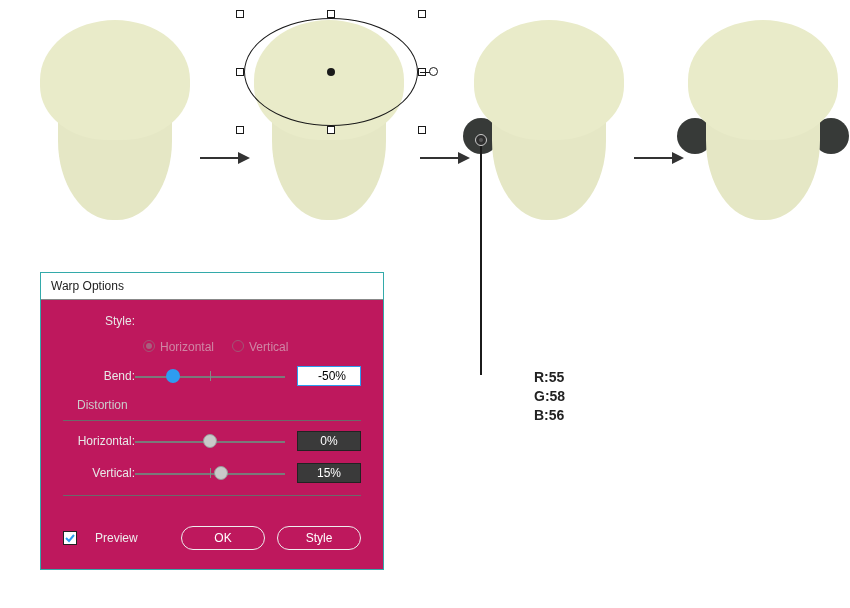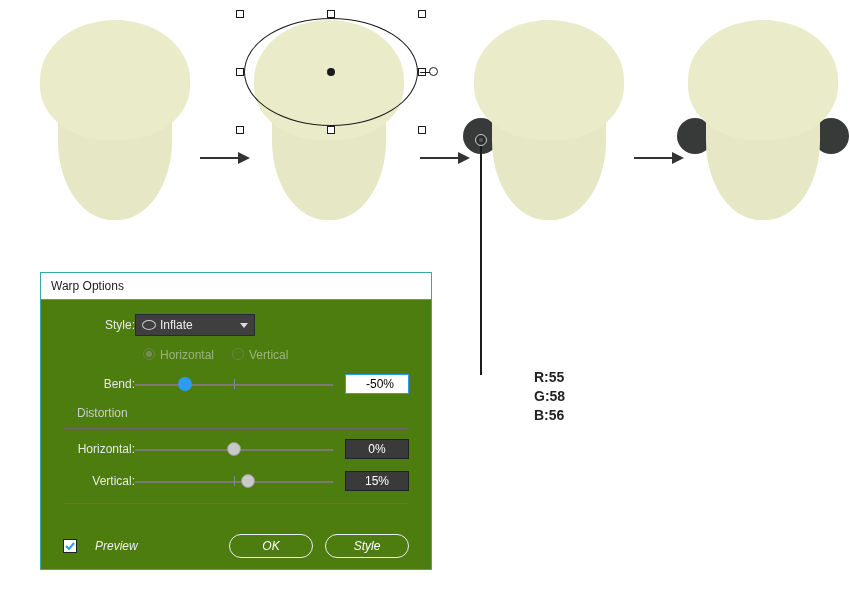--- a/index.html
+++ b/index.html
@@ -24,40 +24,40 @@
   .bbox { position: absolute; top: -6px; left: -14px; width: 182px; height: 116px; }
   .bbox .ellipse { position:absolute; inset:4px; border:1px solid #1a1a1a; border-radius:50%; }
   .bbox .handle { position:absolute; width:8px; height:8px; background:#fff; border:1px solid #1a1a1a; }
   .bbox .center { position:absolute; width:8px; height:8px; background:#1a1a1a; border-radius:50%; top:50%; left:50%; margin:-4px 0 0 -4px; }
   .bbox .rot { position:absolute; width:9px; height:9px; border:1px solid #1a1a1a; border-radius:50%; background:none; top:50%; margin-top:-5px; right:-16px; }
   .bbox .rot-line { position:absolute; top:50%; right:-8px; width:10px; height:1px; background:#1a1a1a; }
 
   .ear { position:absolute; width:36px; height:36px; background:#373a38; border-radius:50%; }
 
   
-  .dialog { position: absolute; left: 40px; top: 272px; width: 392px; height: 298px; background: #4d7c0f; border: 1px solid #3aa; }
+  .dialog { position: absolute; left: 40px; top: 272px; width: 344px; height: 298px; background: #be185d; border: 1px solid #3aa; }
   .dialog-title { background: #fff; color: #222; font-size: 12px; padding: 6px 10px; border-bottom: 1px solid #888; }
   .dialog-body { padding: 14px 22px 10px 22px; color: #ddd; }
   .row { display: flex; align-items: center; margin-bottom: 12px; }
   .lbl { width: 72px; text-align: right; color: #e8e8e8; }
   .selectbox { flex: none; width: 120px; height: 22px; background: #3f3f3f; border: 1px solid #2a2a2a; color: #eee; display: flex; align-items: center; padding: 0 6px; justify-content: space-between; }
   .radio { display:inline-flex; align-items:flex-start; margin-right:18px; opacity:0.55; }
   .radio .c { width:12px; height:12px; border:1px solid #888; border-radius:50%; margin-right:5px; display:inline-block; position:relative; }
   .radio.sel .c::after { content:""; position:absolute; inset:2px; background:#999; border-radius:50%; }
   .slider { flex:1; position:relative; height:16px; margin-right:12px; }
   .slider .track { position:absolute; left:0; right:0; top:50%; height:2px; background:#7a7a7a; }
   .slider .tick { position:absolute; top:3px; width:1px; height:10px; background:#888; }
   .slider .thumb { position:absolute; top:50%; width:14px; height:14px; border-radius:50%; margin:-7px 0 0 -7px; }
   .thumb.blue { background:#2d9cf0; }
   .thumb.grey { background:#c9c9c9; border:1px solid #999; }
   .valbox { width: 64px; height: 20px; background: #3a3a3a; border: 1px solid #222; color: #fff; text-align: center; line-height: 18px; }
   .valbox.focus { background:#fff; color:#000; border:1px solid #2d9cf0; text-align:right; padding-right:14px; }
   .section-label { color:#ccc; margin: 6px 0 8px 14px; }
   .hr { height:1px; background:#6a6a6a; margin: 2px 0 10px 0; }
-  .footer { display:flex; align-items:center; padding: 10px 22px 14px 22px; gap: 12px; font-style: italic; }
+  .footer { display:flex; align-items:center; padding: 10px 22px 14px 22px; gap: 12px; }
   .chk { width:14px; height:14px; background:#fff; border:1px solid #222; display:inline-flex; align-items:center; justify-content:center; margin-right:6px; }
   .chk svg { width:10px; height:10px; }
   .btn { border:1.5px solid #eee; color:#fff; background:none; border-radius:14px; padding:4px 14px; width:84px; text-align:center; }
   .spacer { flex:1; }
   .inflate-ico { width:14px; height:10px; border:1px solid #ccc; border-radius:50%; display:inline-block; margin-right:4px; }
   .chev { width:0; height:0; border-left:4px solid transparent; border-right:4px solid transparent; border-top:5px solid #ddd; }
 </style>
 </head>
 <body>
 
@@ -132,27 +132,20 @@
   <div>G:58</div>
   <div>B:56</div>
 </div>
 
 <div class="dialog">
   <div class="dialog-title">Warp Options</div>
   <div class="dialog-body">
 
     <div class="row">
       <div class="lbl">Style:</div>
-      <div class="selectbox">
-        <span style="display:flex;align-items:center;">
-          <span class="inflate-ico"></span>
-          <span>Inflate</span>
-        </span>
-        <span class="chev"></span>
-      </div>
     </div>
 
     <div class="row" style="padding-left:80px;">
       <span class="radio sel">
           <span class="c"></span>
           <span>Horizontal</span>
         </span>
       <span class="radio">
           <span class="c"></span>
           <span>Vertical</span>

